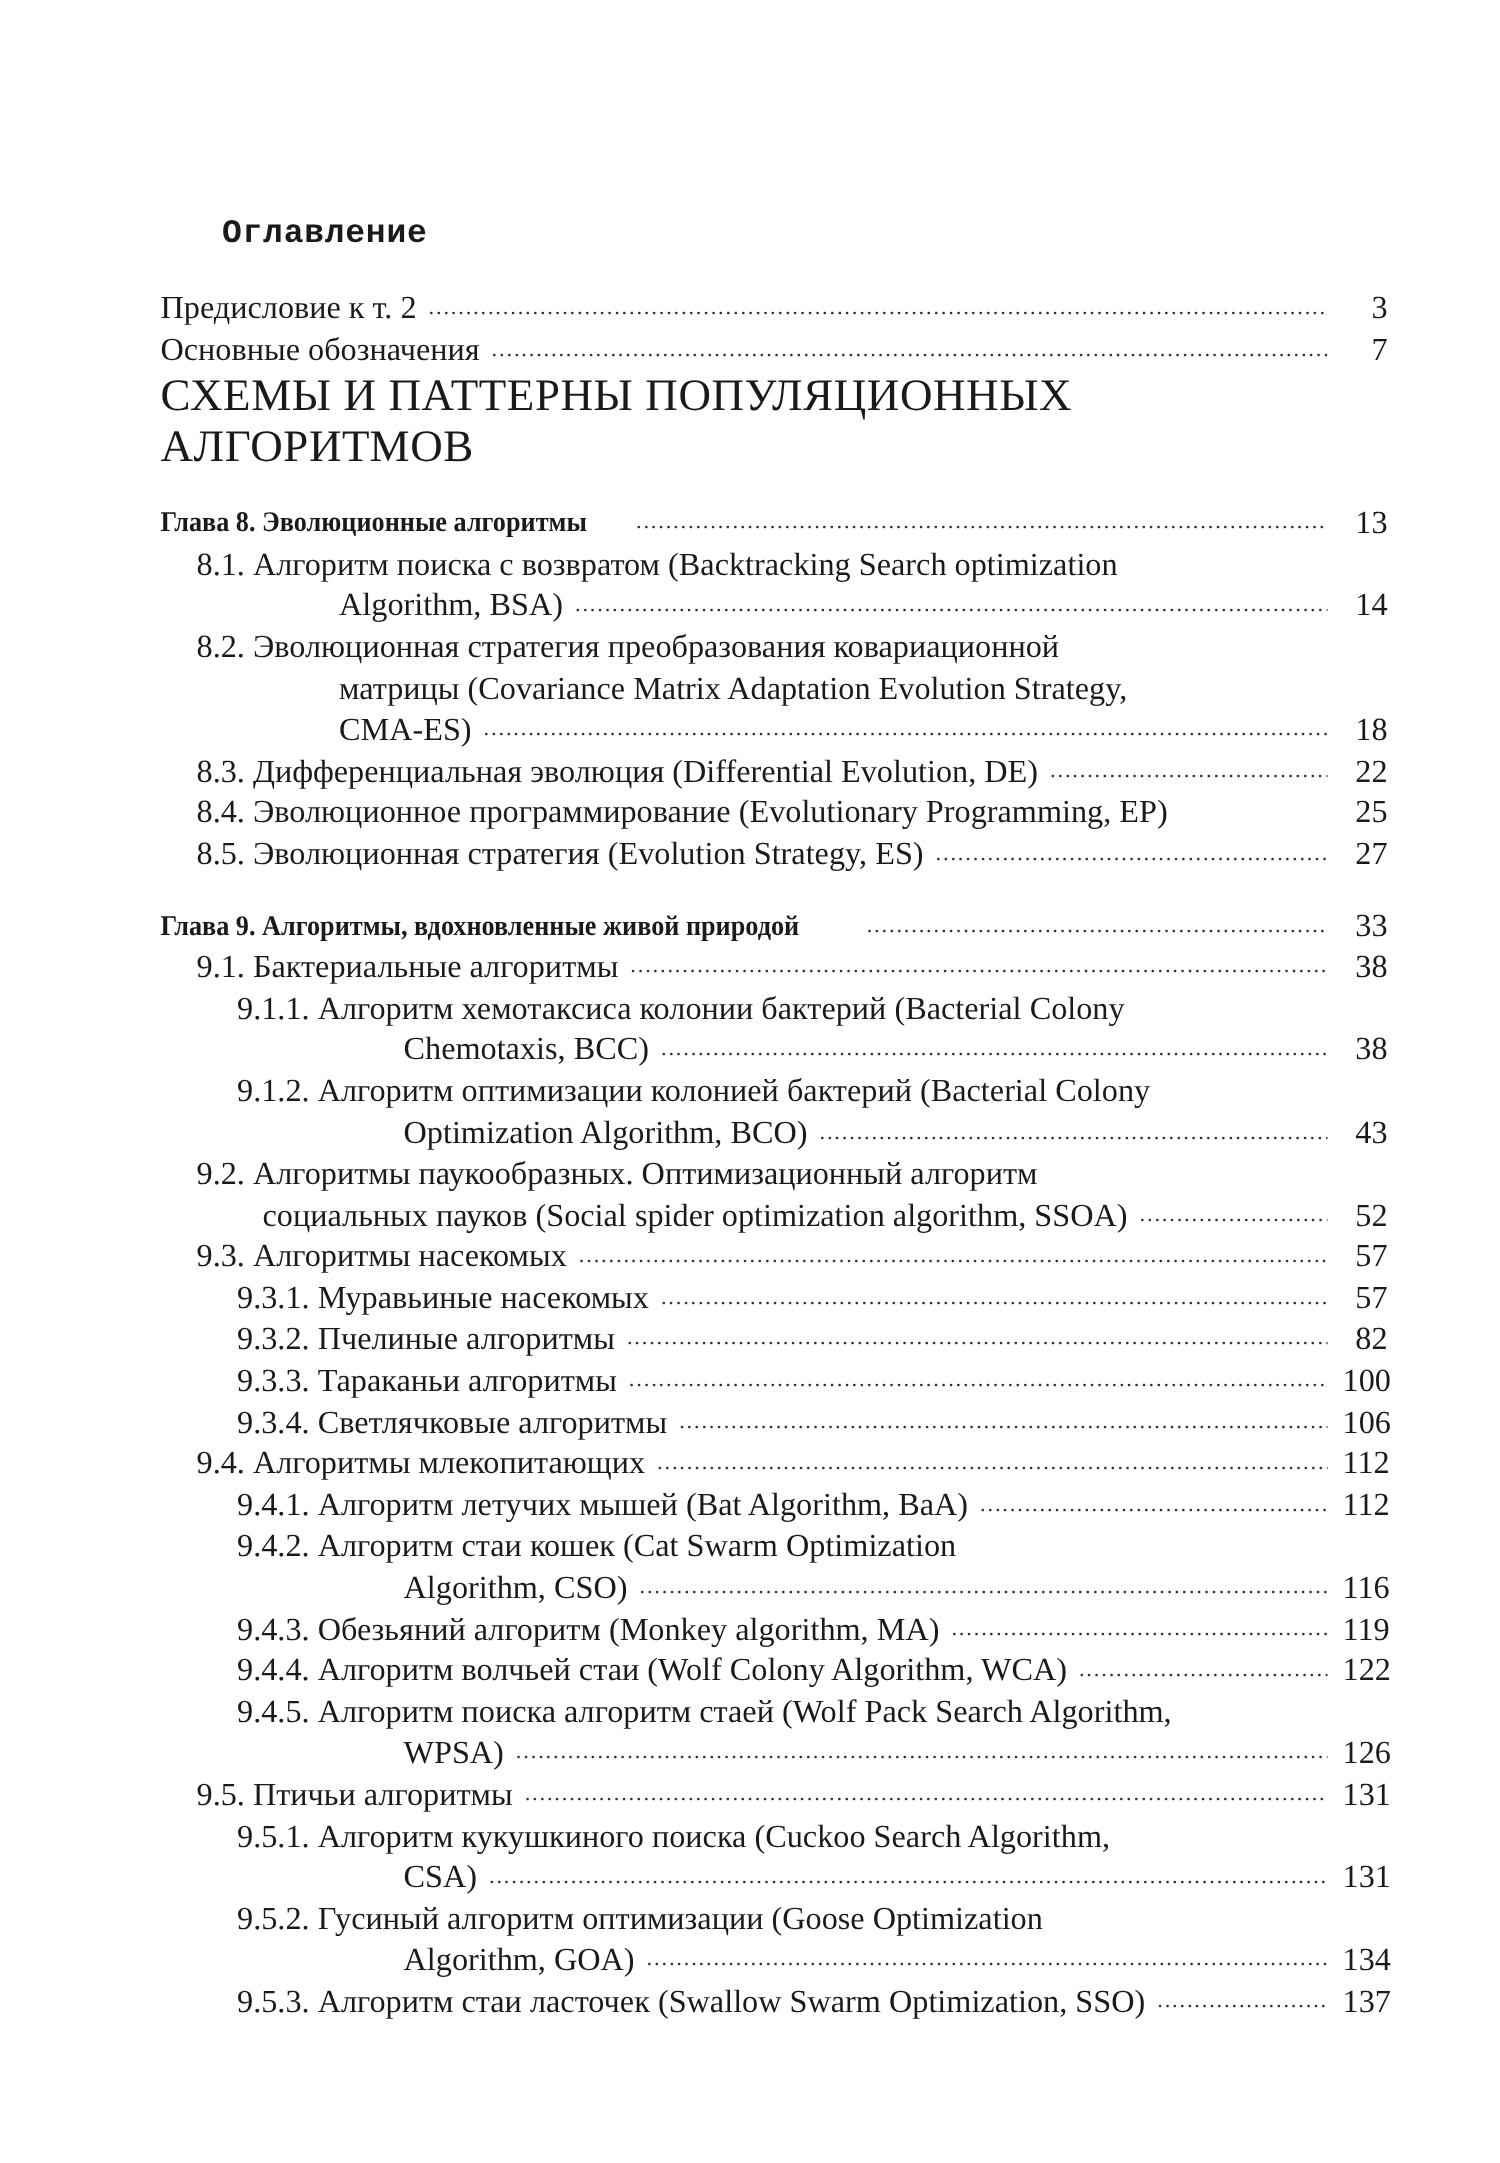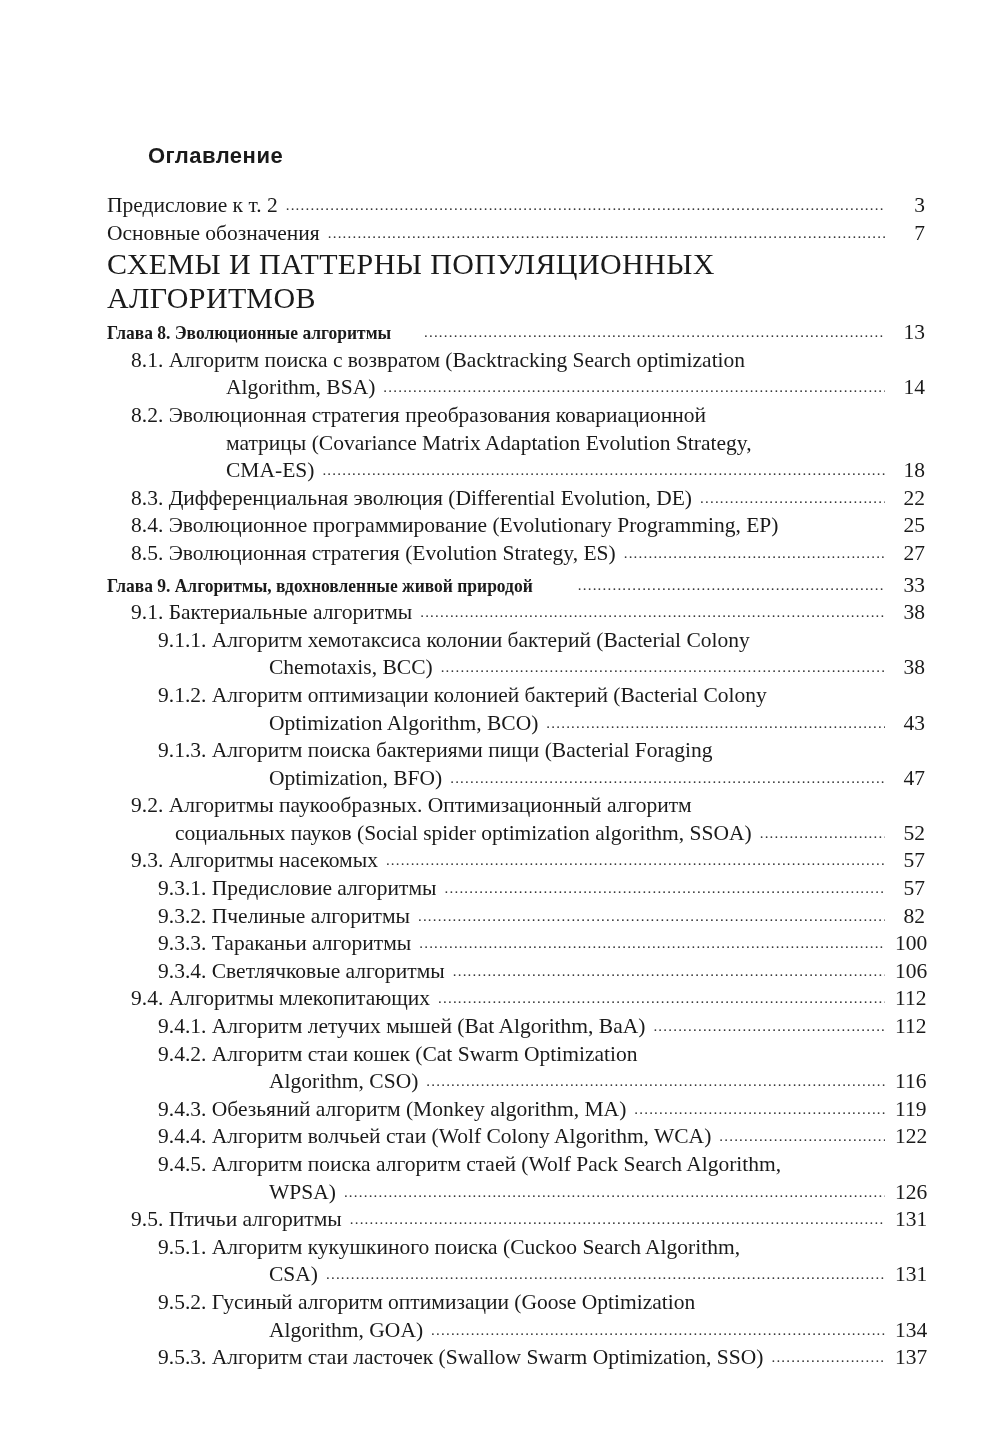--- a/index.html
+++ b/index.html
@@ -1,19 +1,19 @@
 <!DOCTYPE html>
 <html><head>
 <meta charset="utf-8">
 <style>
   html, body { margin: 0; padding: 0; background: #ffffff; }
   body { width: 1000px; height: 1442px; position: relative; overflow: hidden; color: #1a1a1a; }
   .title {
     position: absolute; left: 148px; top: 143px;
-    font-family: Liberation Sans, sans-serif; font-weight: bold; font-size: 22px; letter-spacing: 0.5px;
+    font-family: Liberation Mono, monospace; font-weight: bold; font-size: 22px; letter-spacing: 0.5px;
   }
   .toc { position: absolute; left: 107px; top: 192px; width: 818px; }
   .entry {
     font-family: "Liberation Serif", serif; font-size: 21.5px; line-height: 27.6px;
     position: relative;
   }
   .entry .line { display: flex; align-items: center; white-space: nowrap; }
   .entry .text { white-space: nowrap; }
   .entry .dots {
     flex: 1; overflow: hidden; margin: 0 10px 0 8px; color: #333;
@@ -24,21 +24,21 @@
   }
   .entry .page { width: 30px; text-align: right; flex-shrink: 0; }
   .entry.no-dots .dots::before { content: ""; }
   .bold .text { font-weight: bold; font-size: 19px; transform: scaleX(0.92); transform-origin: left; }
   .part { font-family: "Liberation Serif", serif; font-size: 30px; line-height: 34px; letter-spacing: 0.4px; margin: 0 0 4px 0; }
   .lvl0 { padding-left: 0; }
   .lvl1 { padding-left: 24px; }
   .lvl2 { padding-left: 51px; }
   .cont1 { padding-left: 95px; }
   .cont2 { padding-left: 111px; }
-  .chapter { margin-top: 4px; }
+  .chapter { margin-top: 20px; }
 </style>
 </head>
 <body>
 
 <div class="title">Оглавление</div>
 
 <div class="toc">
 
   <div class="entry lvl0">
     <div class="line">
@@ -138,50 +138,40 @@
   <div class="entry lvl2">
     <div class="line">
         <span class="text">9.1.2. Алгоритм оптимизации колонией бактерий (Bacterial Colony</span>
       </div>
     <div class="line cont2">
         <span class="text">Optimization Algorithm, BCO)</span>
         <span class="dots"></span>
         <span class="page">43</span>
       </div>
   </div>
-  <div class="entry lvl2">
-    <div class="line">
-        <span class="text">9.1.3. Алгоритм поиска бактериями пищи (Bacterial Foraging</span>
-      </div>
-    <div class="line cont2">
-        <span class="text">Optimization, BFO)</span>
-        <span class="dots"></span>
-        <span class="page">47</span>
-      </div>
-  </div>
   <div class="entry lvl1">
     <div class="line">
         <span class="text">9.2. Алгоритмы паукообразных. Оптимизационный алгоритм</span>
       </div>
     <div class="line" style="padding-left:44px">
         <span class="text">социальных пауков (Social spider optimization algorithm, SSOA)</span>
         <span class="dots"></span>
         <span class="page">52</span>
       </div>
   </div>
   <div class="entry lvl1">
     <div class="line">
         <span class="text">9.3. Алгоритмы насекомых</span>
         <span class="dots"></span>
         <span class="page">57</span>
       </div>
   </div>
   <div class="entry lvl2">
     <div class="line">
-        <span class="text">9.3.1. Предисловие алгоритмы</span>
+        <span class="text">9.3.1. Муравьиные насекомых</span>
         <span class="dots"></span>
         <span class="page">57</span>
       </div>
   </div>
   <div class="entry lvl2">
     <div class="line">
         <span class="text">9.3.2. Пчелиные алгоритмы</span>
         <span class="dots"></span>
         <span class="page">82</span>
       </div>

